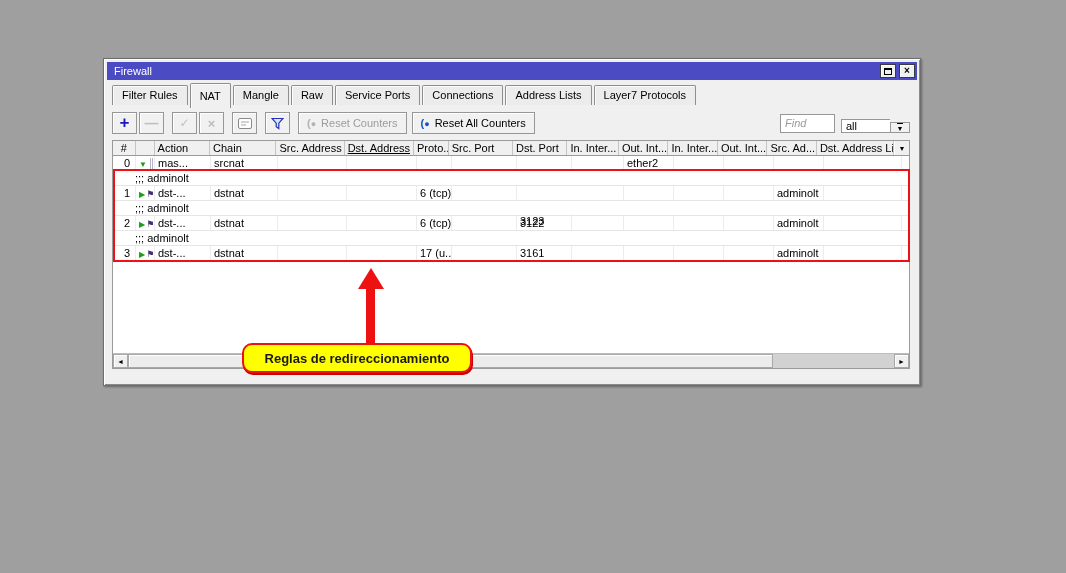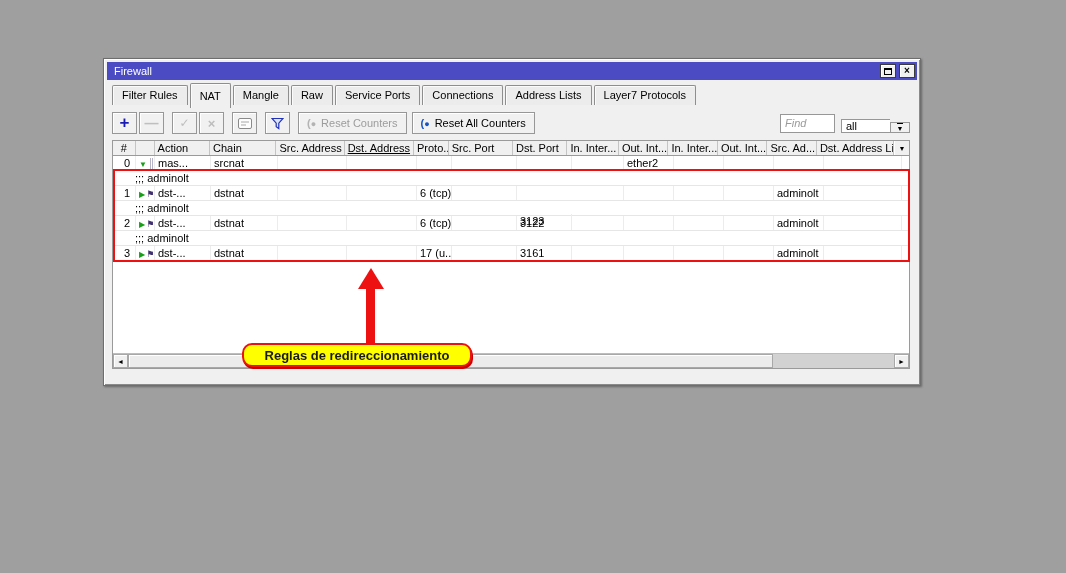--- a/index.html
+++ b/index.html
@@ -131,21 +131,21 @@
     position:absolute; left:9px; top:110px; width:797px; height:93px;
     border:2px solid #ee1111; z-index:10; pointer-events:none;
   }
   .arrow-head {
     position:absolute; left:254px; top:209px; width:0; height:0; z-index:11;
     border-left:13px solid transparent; border-right:13px solid transparent;
     border-bottom:21px solid #ee1111;
   }
   .arrow-shaft { position:absolute; left:262px; top:228px; width:9px; height:57px; background:#ee1111; z-index:11; }
   .callout {
-    position:absolute; left:138px; top:284px; width:230px; height:24px; z-index:12;
+    position:absolute; left:138px; top:284px; width:230px; height:30px; z-index:12;
     background:#ffff00; border:2px solid #ee1111; border-radius:10px;
     box-shadow:1px 2px 0 #cc0000;
     display:flex; align-items:center; justify-content:center;
     font-size:13px; font-weight:bold; color:#1a1a1a;
   }
 </style>
 </head>
 <body>
 
 <div class="window">

